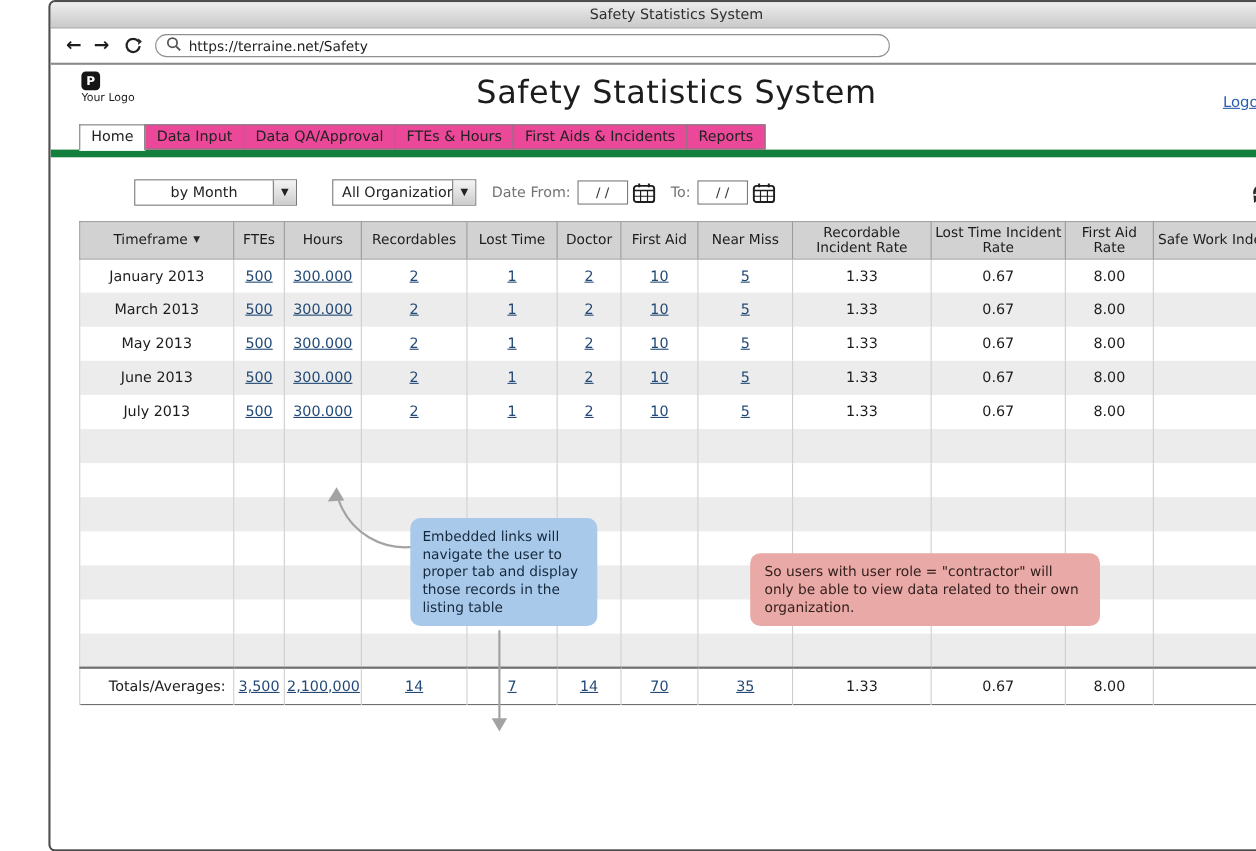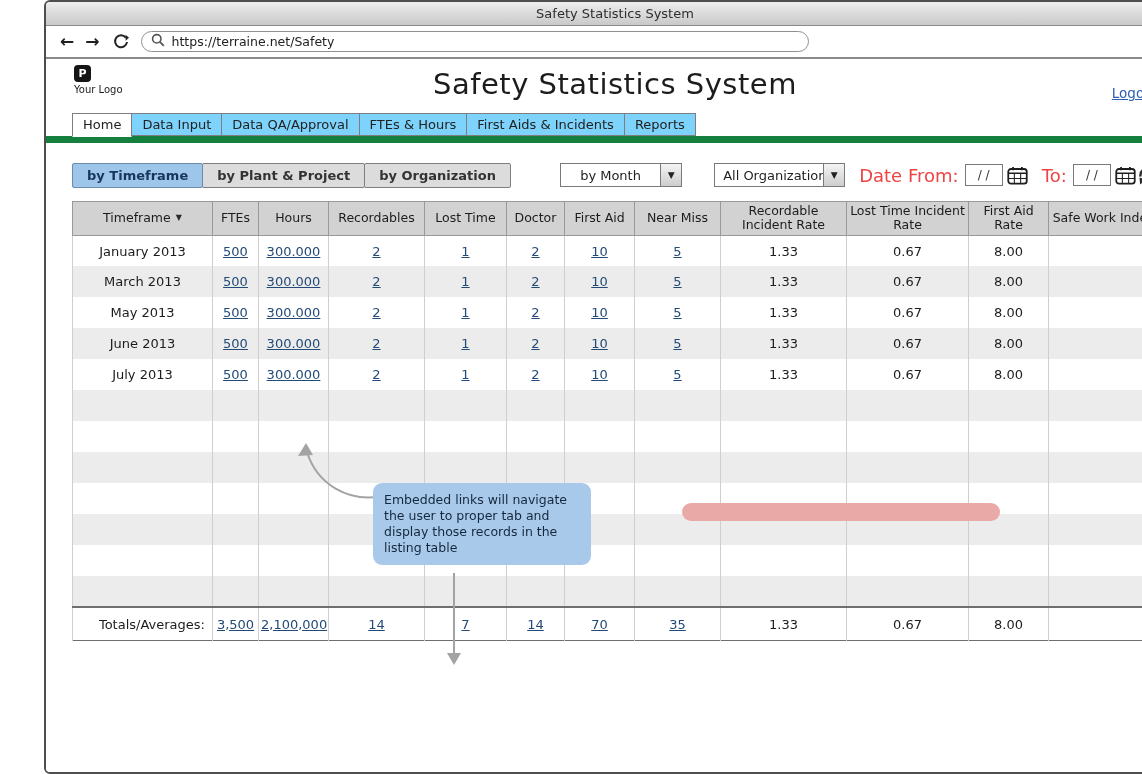--- a/index.html
+++ b/index.html
@@ -23,34 +23,34 @@
 
   .app-header{position:relative;height:60px;}
   .logo{position:absolute;left:28px;top:6px;}
   .logo-icon{width:17px;height:17px;background:#151515;border-radius:4px;color:#fff;font-weight:bold;
     font-size:11px;line-height:17px;text-align:center;}
   .logo-text{font-size:10px;color:#1d1d1d;margin-top:2px;}
   .app-title{position:absolute;left:0;right:0;top:8px;text-align:center;font-size:29px;color:#1c1c1c;letter-spacing:.5px;}
   .logout{position:absolute;right:26px;top:26px;font-size:13.5px;color:#2b5fb0;text-decoration:underline;}
 
   .tabbar{display:flex;align-items:flex-end;padding-left:26px;border-bottom:7px solid #15803d;height:24px;}
-  .tab{font-size:13px;color:#222;padding:3px 10px 3px;border:1px solid #7e7e7e;background:#7dd3fc;margin-right:-1px;white-space:nowrap;}
+  .tab{font-size:13px;color:#222;padding:3px 10px 3px;border:1px solid #7e7e7e;background:#ec4899;margin-right:-1px;white-space:nowrap;}
   .tab.active{background:#fff;border-bottom:1px solid #fff;margin-bottom:-1px;padding-bottom:4px;position:relative;z-index:2;}
 
   .filters{display:flex;align-items:center;margin:19px 26px 0;height:26px;}
   .seg{font-size:13px;font-weight:bold;color:#333;padding:4px 14px 4px;border:1px solid #7e7e7e;background:#dcdcdc;
     margin-right:-1px;border-radius:2px;white-space:nowrap;}
   .seg.active{background:#9ec5ea;border-color:#6b8cab;color:#16365a;position:relative;z-index:2;}
   .dd{display:flex;height:24px;border:1px solid #7a7a7a;background:#fff;align-items:stretch;}
   .dd-text{padding:4px 8px 0;font-size:13px;color:#1e1e1e;flex:1;white-space:nowrap;overflow:hidden;text-align:center;}
   .dd-btn{width:21px;border-left:1px solid #7a7a7a;background:linear-gradient(#f4f4f4,#cdcdcd);
     display:flex;align-items:center;justify-content:center;font-size:9px;color:#222;}
   .dd.month{width:148px;margin-left:50px;}
   .dd.org{width:131px;margin-left:32px;}
-  .flabel{font-size:18px;color:#ef4444;margin-left:14px;white-space:nowrap;}
+  .flabel{font-size:13px;color:#737373;margin-left:14px;white-space:nowrap;}
   .dinput{width:46px;height:22px;border:1px solid #7a7a7a;background:#fff;font-size:12px;color:#333;
     display:flex;align-items:center;justify-content:center;margin-left:6px;}
   .cal{margin-left:4px;display:flex;align-items:center;}
   .refresh{margin-left:auto;display:flex;align-items:center;}
 
   .table-wrap{position:relative;margin:13px 26px 0;width:1086px;}
   table{border-collapse:collapse;width:1086px;table-layout:fixed;border:1px solid #6f6f6f;}
   th{background:#d2d2d2;border:1px solid #999;font-size:12.5px;font-weight:normal;color:#1c1c1c;
     padding:2px 2px;height:30px;line-height:1.15;text-align:center;}
   .sort-arrow{font-size:8px;margin-left:5px;vertical-align:2px;color:#2a2a2a;}
@@ -60,21 +60,21 @@
   tfoot td{border-top:2px solid #6f6f6f;height:33px;background:#fff;}
   .totals-label{text-align:right;padding-right:7px;}
   .cell-link{color:#234a77;text-decoration:underline;}
 
   .vscroll{position:absolute;top:32px;bottom:1px;right:1px;width:13px;background:#e3e3e3;border-left:1px solid #ababab;}
   .vthumb{position:absolute;top:2px;left:1px;width:9px;height:58px;background:#8d8d8d;border-radius:5px;}
   .vdown{position:absolute;bottom:1px;left:0;width:100%;text-align:center;font-size:8px;color:#4a4a4a;line-height:1;}
 
   .arrow-layer{position:absolute;left:0;top:0;pointer-events:none;z-index:3;}
   .callout{position:absolute;z-index:4;border-radius:9px;font-size:12.5px;line-height:1.28;}
-  .callout.blue{left:327px;top:424px;width:218px;background:#a9c9ea;color:#14283d;padding:9px 11px;}
+  .callout.blue{left:327px;top:412px;width:170px;background:#a9c9ea;color:#14283d;padding:9px 11px;}
   .callout.red{left:636px;top:444px;width:318px;background:#e9a9a6;color:#33201e;padding:9px 13px;}
   .callout p{margin:0 0 10px;}
   .callout p:last-child{margin-bottom:0;}
 </style>
 </head>
 <body>
 
 <div class="window" data-interactable="false">
 
   <div class="titlebar" data-interactable="false">
@@ -118,25 +118,20 @@
     <div class="tabbar" data-interactable="false">
         <div class="tab active" data-interactable="true">Home</div>
         <div class="tab" data-interactable="true">Data Input</div>
         <div class="tab" data-interactable="true">Data QA/Approval</div>
         <div class="tab" data-interactable="true">FTEs &amp; Hours</div>
         <div class="tab" data-interactable="true">First Aids &amp; Incidents</div>
         <div class="tab" data-interactable="true">Reports</div>
       </div>
 
     <div class="filters" data-interactable="false">
-      <div style="display:flex;" data-interactable="false">
-          <div class="seg active" data-interactable="true">by Timeframe</div>
-          <div class="seg" data-interactable="true">by Plant &amp; Project</div>
-          <div class="seg" data-interactable="true">by Organization</div>
-        </div>
 
       <div class="dd month" data-interactable="true">
         <span class="dd-text" data-interactable="false">by Month</span>
         <span class="dd-btn" data-interactable="true">
             <span data-interactable="false">▼</span>
           </span>
       </div>
 
       <div class="dd org" data-interactable="true">
         <span class="dd-text" data-interactable="false">All Organizations</span>
@@ -416,16 +411,17 @@
       <path d="M 337 437 C 302 444 271 425 261 393" fill="none" stroke="#a3a3a3" stroke-width="2" data-interactable="false"></path>
       <polygon points="260,384 252,397 267,396" fill="#a3a3a3" data-interactable="false"></polygon>
       <line x1="408" y1="514" x2="408" y2="595" stroke="#a3a3a3" stroke-width="2" data-interactable="false"></line>
       <polygon points="408,606 401,594 415,594" fill="#a3a3a3" data-interactable="false"></polygon>
     </svg>
 
     <div class="callout blue" data-interactable="false">
       <p data-interactable="false">Embedded links will navigate the user to proper tab and display those records in the listing table</p>
     </div>
     <div class="callout red" data-interactable="false">
+      <p data-interactable="false">So users with user role = "contractor" will only be able to view data related to their own organization.</p>
     </div>
 
   </div>
 </div>
 
 </body></html>

